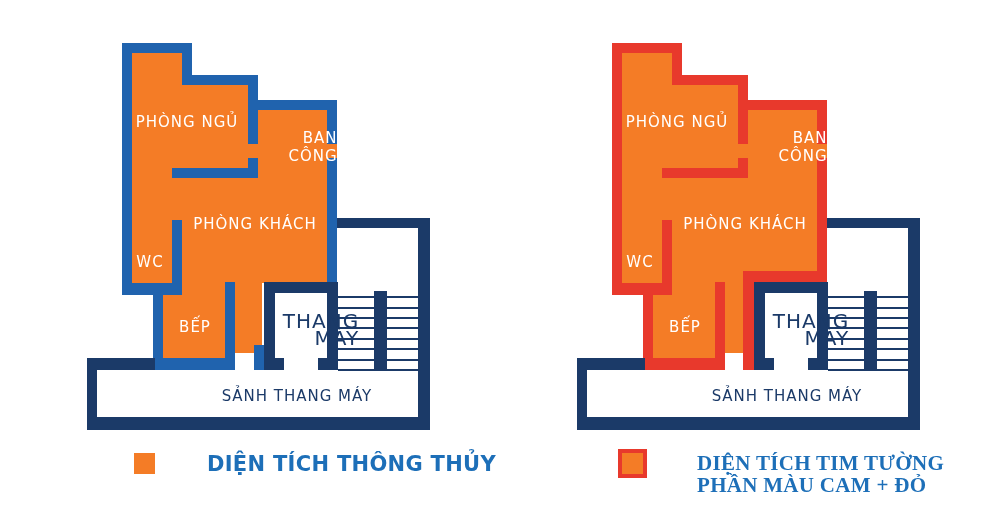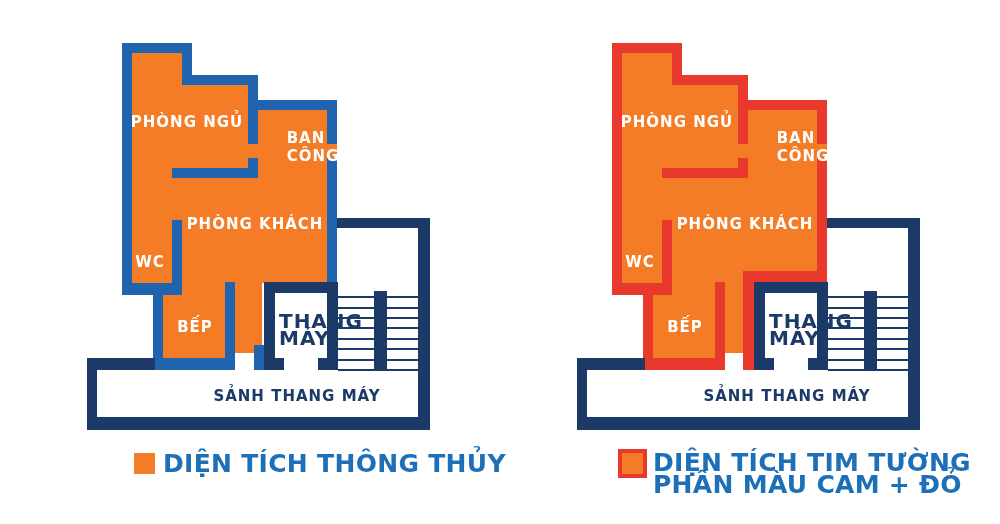--- a/index.html
+++ b/index.html
@@ -24,44 +24,45 @@
   .orange-fill{fill:var(--orange-fill,#F47C26);}
   .walls-blue{fill:var(--blue-wall,#2063AE);}
   .walls-red{fill:var(--red-wall,#E8392C);}
   .navy-fill{fill:var(--navy,#1B3A68);}
 
   .labels-layer{position:absolute;top:0;width:500px;height:524px;left:0;pointer-events:none;}
   .labels-layer.right{left:490px;}
   .room-label{
     position:absolute;
     transform:translate(-50%,-50%);
-    font-weight:bold;
+    font-weight:normal;
     font-size:15px;
     letter-spacing:1px;
     color:var(--label-white,#fff);
     white-space:nowrap;
-    text-align:left;
+    text-align:right;
   }
   .room-label.navy-text{color:var(--navy,#1B3A68);}
   .room-label.two-line{line-height:18px;margin-left:20px;}
   .room-label.elevator{font-size:20px;line-height:17px;}
 
   .legend-swatch{position:absolute;background:var(--orange-fill,#F47C26);}
   .legend-swatch.net{left:134px;top:453px;width:21px;height:21px;}
   .legend-swatch.gross{left:618px;top:449px;width:29px;height:29px;border:4px solid var(--red-wall,#E8392C);}
   .legend-text{
     position:absolute;
     font-weight:bold;
-    font-size:25px;
+    font-size:21px;
     letter-spacing:0.3px;
     color:var(--legend-text,#1D6FB8);
     white-space:nowrap;
+    margin-left:44px;
   }
   .legend-text.net{left:163px;top:454px;line-height:20px;}
-  .legend-text.gross{left:653px;top:452px;line-height:22px;}
+  .legend-text.gross{left:653px;top:452px;line-height:22px;font-family:Liberation Serif, serif;}
 </style>
 </head>
 <body>
 
 <div class="canvas">
 
   <svg class="plans-svg" width="1000" height="524" viewBox="0 0 1000 524" aria-hidden="true">
     <defs>
 
       <g id="apt-orange">

